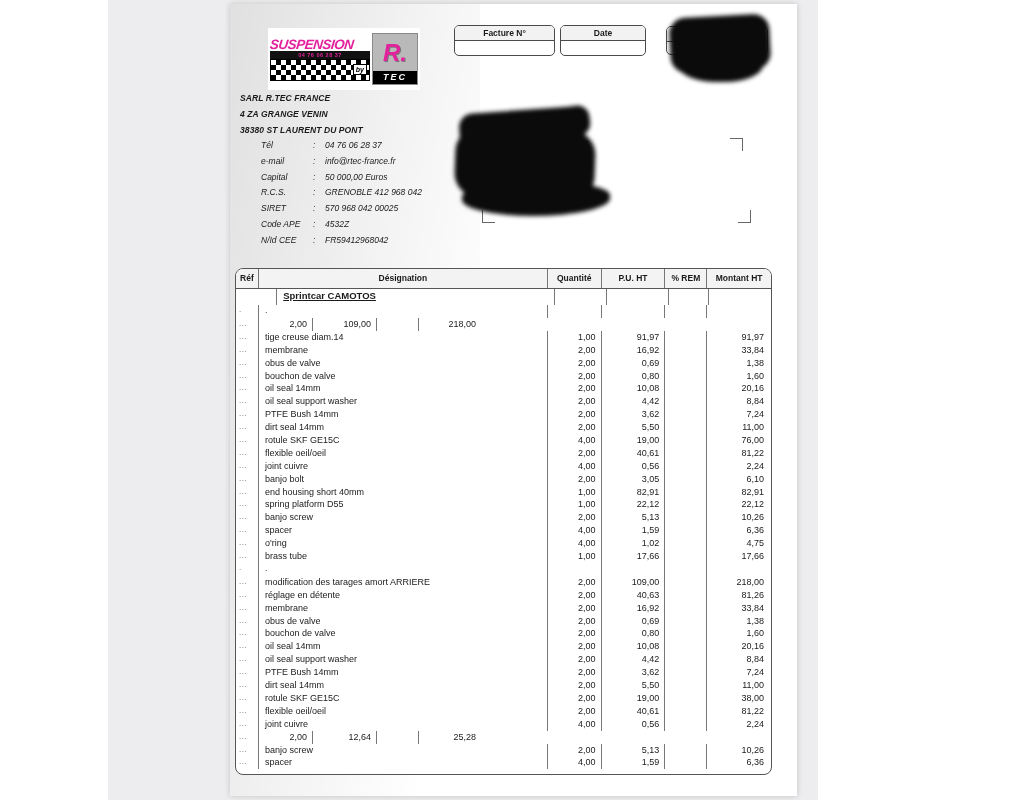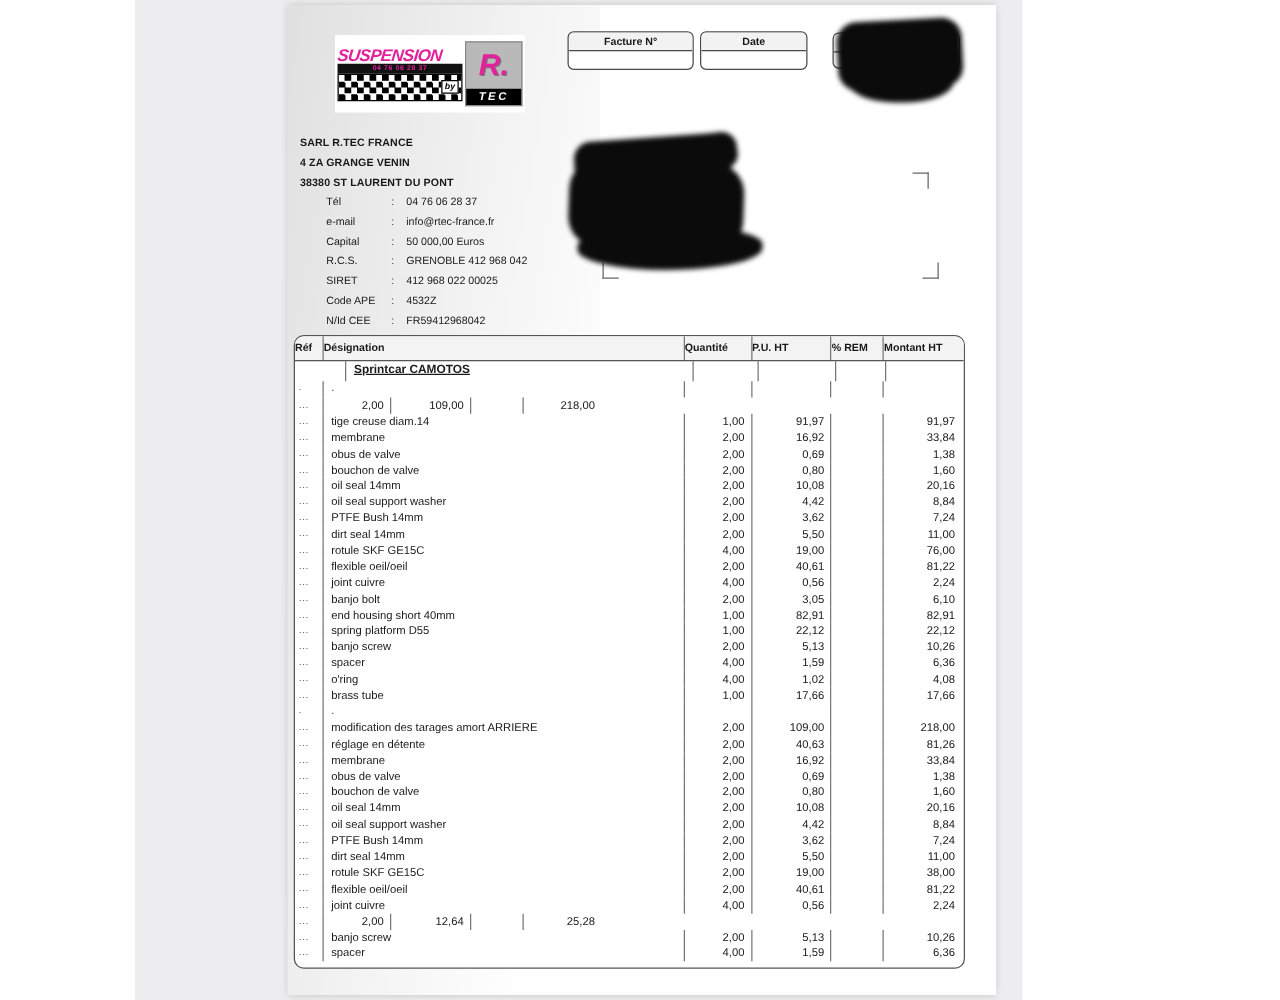--- a/index.html
+++ b/index.html
@@ -59,21 +59,21 @@
     flex:1;display:flex;align-items:center;justify-content:center;
     color:var(--accent,#e3219c);font-weight:bold;font-style:italic;font-size:24px;line-height:24px;
     text-shadow:1px 1px 0 rgba(0,0,0,0.35);
   }
   .tec-bar{
     height:13px;background:#000;color:#fff;font-weight:bold;font-style:italic;
     font-size:9px;line-height:13px;text-align:center;letter-spacing:2px;
   }
 
   
-  .company{position:absolute;left:10px;top:102px;width:220px;font-size:8.5px;}
+  .company{position:absolute;left:10px;top:86px;width:220px;font-size:8.5px;font-style:italic;}
   .company .co-line{line-height:16px;font-weight:bold;letter-spacing:0.1px;}
   .detail-row{display:flex;line-height:15.8px;font-weight:normal;margin-left:21px;}
   .detail-row .lbl{width:52px;}
   .detail-row .col{width:12px;color:#333;}
   .detail-row .val{flex:1;}
 
   
   .hbox{
     position:absolute;border:1px solid #4a4a4a;border-radius:5px;background:#fff;
     overflow:hidden;box-sizing:border-box;
@@ -118,21 +118,21 @@
   .t-cell{box-sizing:border-box;overflow:hidden;white-space:nowrap;}
   .c-ref{width:22px;padding-left:3px;}
   .c-des{width:290px;padding-left:6px;}
   .c-qty{width:54px;text-align:right;padding-right:5px;}
   .c-pu{width:64px;text-align:right;padding-right:5px;}
   .c-rem{width:42px;text-align:center;}
   .c-mt{width:65px;text-align:right;padding-right:7px;}
   .c-des,.c-qty,.c-pu,.c-rem,.c-mt{border-left:1px solid #777;}
   .t-head{height:19px;border-bottom:1px solid #555;background:#f3f3f3;}
   .t-head .t-cell{
-    font-weight:bold;font-size:8.5px;line-height:18px;text-align:left;
+    font-weight:bold;font-size:8.5px;line-height:18px;text-align:center;
     padding-left:0;padding-right:0;
   }
   .t-body{flex:1;display:flex;flex-direction:column;}
   .t-body .t-row{font-size:9px;}
   .row-item{height:12.9px;line-height:12.9px;}
   .row-sep{height:13px;line-height:10px;color:#444;}
   .row-group{height:16px;line-height:13px;margin-left:19px;}
   .row-group .c-des{font-weight:bold;font-size:9.5px;text-decoration:underline;}
   .t-body .c-ref{color:#555;font-size:8px;letter-spacing:0.5px;}
 </style>
@@ -197,21 +197,21 @@
 
         <div class="detail-row">
           <span class="lbl">R.C.S.</span>
           <span class="col">:</span>
           <span class="val">GRENOBLE 412 968 042</span>
         </div>
 
         <div class="detail-row">
           <span class="lbl">SIRET</span>
           <span class="col">:</span>
-          <span class="val">412 968 022 00025</span>
+          <span class="val">570 968 042 00025</span>
         </div>
 
         <div class="detail-row">
           <span class="lbl">Code APE</span>
           <span class="col">:</span>
           <span class="val">4532Z</span>
         </div>
 
         <div class="detail-row">
           <span class="lbl">N/Id CEE</span>
@@ -416,21 +416,21 @@
           <div class="t-cell c-rem"></div>
           <div class="t-cell c-mt">6,36</div>
         </div>
 
         <div class="t-row row-item">
           <div class="t-cell c-ref">...</div>
           <div class="t-cell c-des">o'ring</div>
           <div class="t-cell c-qty">4,00</div>
           <div class="t-cell c-pu">1,02</div>
           <div class="t-cell c-rem"></div>
-          <div class="t-cell c-mt">4,08</div>
+          <div class="t-cell c-mt">4,75</div>
         </div>
 
         <div class="t-row row-item">
           <div class="t-cell c-ref">...</div>
           <div class="t-cell c-des">brass tube</div>
           <div class="t-cell c-qty">1,00</div>
           <div class="t-cell c-pu">17,66</div>
           <div class="t-cell c-rem"></div>
           <div class="t-cell c-mt">17,66</div>
         </div>

